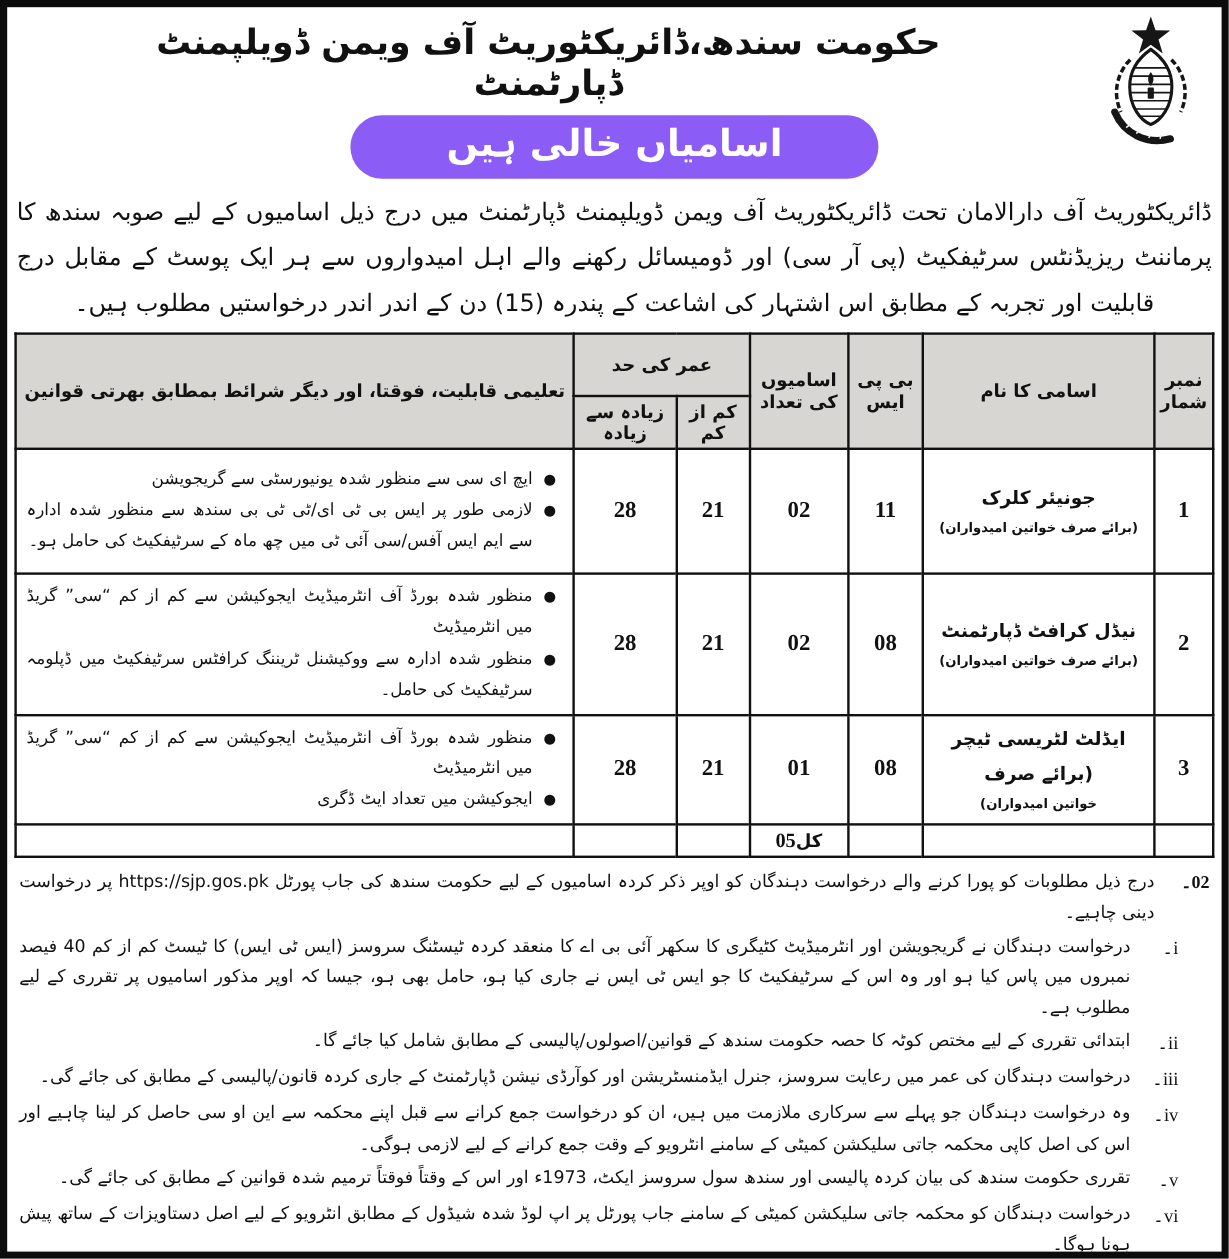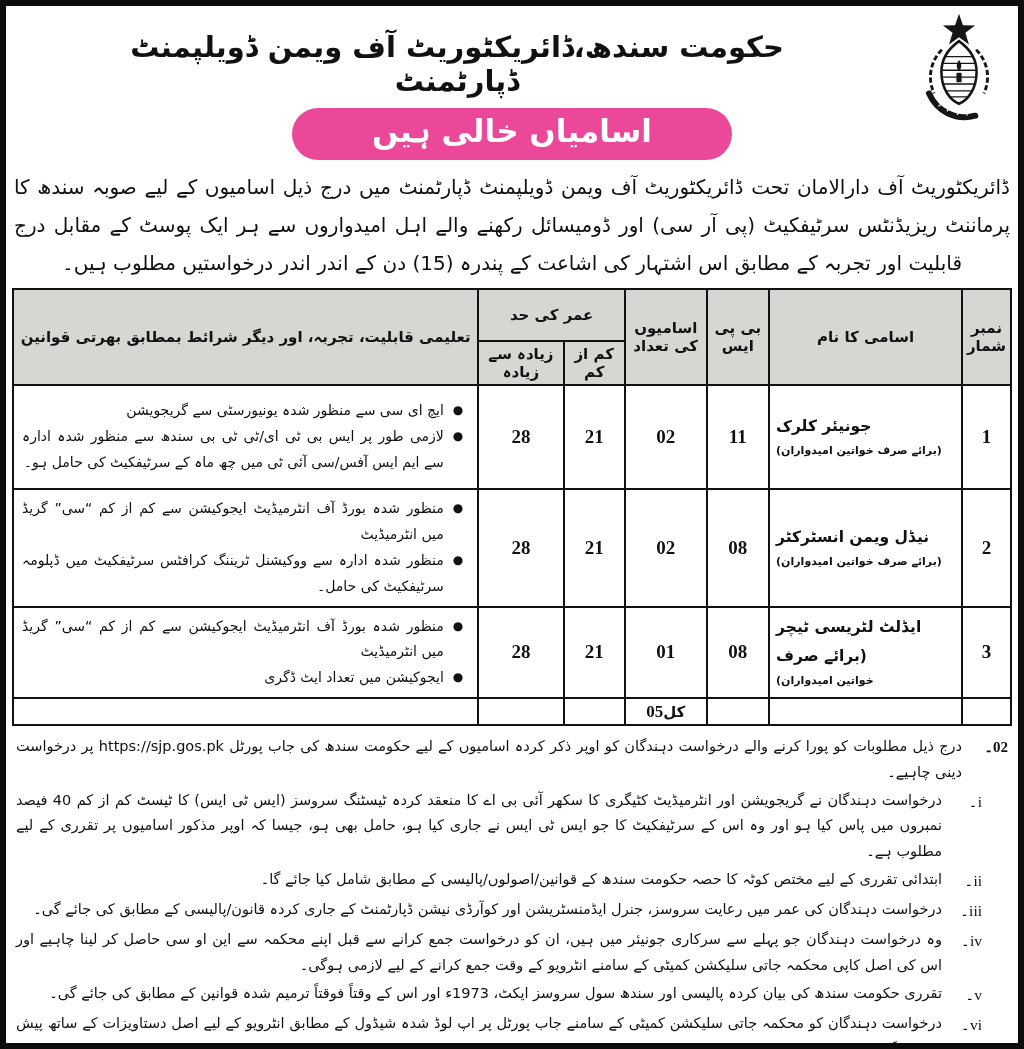--- a/index.html
+++ b/index.html
@@ -11,35 +11,35 @@
   }
   .page {
     width: 1024px; height: 1049px;
     background: #fff;
     border: 6px solid #0c0c0c;
     overflow: hidden;
     position: relative;
     display: flex; flex-direction: column;
   }
   
-  .header { position: relative; padding: 16px 6px 0 6px; }
+  .header { position: relative; padding: 4px 6px 0 6px; }
   .masthead-title {
     direction: rtl;
     text-align: center;
     font-size: 29px;
     font-weight: bold;
     padding: 8px 200px 2px 90px;
     letter-spacing: -0.5px;
   }
   .emblem-wrap { position: absolute; top: 6px; right: 16px; width: 86px; height: 120px; }
   .vacancy-pill {
     direction: rtl;
     width: 440px;
     margin: 8px auto 4px auto;
-    background: #ec4899;
+    background: #8b5cf6;
     color: #fff;
     border-radius: 28px;
     text-align: center;
     font-size: 31px;
     font-weight: bold;
     padding: 5px 10px 11px 10px;
   }
   
   .intro {
     direction: rtl;
@@ -70,21 +70,21 @@
   tr.subhead th { border-top: 1.5px solid #111; height: 32px; font-size: 14px; }
   th.h-agemin { border-left: none; }
   th.h-agemax { border-right: none; margin-top: 16px; }
   td.c-serial, td.c-bps, td.c-vac, td.c-min, td.c-max {
     text-align: center;
     font-family: "Liberation Serif", "DejaVu Serif", serif;
     font-size: 19px;
     font-weight: bold;
     margin-left: 30px;
   }
-  td.c-post { text-align: left; font-size: 15.5px; font-weight: 600; padding: 4px 6px; line-height: 1.9; }
+  td.c-post { text-align: center; font-size: 15.5px; font-weight: 600; padding: 4px 6px; line-height: 1.9; }
   .post-note { font-size: 11px; font-weight: 600; }
   td.c-qual { padding: 6px 14px 6px 8px; font-size: 14px; line-height: 1.85; }
   .qline { display: flex; gap: 9px; text-align: justify; }
   .qline .bullet-dot { flex: 0 0 auto; font-size: 12px; line-height: 2.1; }
   .row-1 { height: 104px; }
   .row-2 { height: 78px; }
   .row-3 { height: 62px; }
   tr.total-row { height: 27px; }
   tr.total-row td.c-vac { font-size: 17px; }
   .total-lbl { font-family: "DejaVu Sans", sans-serif; font-size: 15px; font-weight: bold; text-align: right; }
@@ -154,21 +154,21 @@
         <col style="width:8.6%">
         <col style="width:47.2%">
     </colgroup>
     <thead>
       <tr>
         <th rowspan="2">نمبر شمار</th>
         <th rowspan="2">اسامی کا نام</th>
         <th rowspan="2">بی پی ایس</th>
         <th rowspan="2">اسامیوں کی تعداد</th>
         <th colspan="2" class="h-age">عمر کی حد</th>
-        <th rowspan="2">تعلیمی قابلیت، تجربہ، اور دیگر شرائط بمطابق بھرتی قوانین</th>
+        <th rowspan="2">تعلیمی قابلیت، فوقتا، اور دیگر شرائط بمطابق بھرتی قوانین</th>
       </tr>
       <tr class="subhead">
         <th class="h-agemin">کم از کم</th>
         <th class="h-agemax">زیادہ سے زیادہ</th>
       </tr>
     </thead>
     <tbody>
       <tr class="row-1">
         <td class="c-serial">1</td>
         <td class="c-post">
@@ -186,21 +186,21 @@
             </div>
           <div class="qline">
               <span class="bullet-dot">●</span>
               <span>لازمی طور پر ایس بی ٹی ای/ٹی ٹی بی سندھ سے منظور شدہ ادارہ سے ایم ایس آفس/سی آئی ٹی میں چھ ماہ کے سرٹیفکیٹ کی حامل ہو۔</span>
             </div>
         </td>
       </tr>
       <tr class="row-2">
         <td class="c-serial">2</td>
         <td class="c-post">
-          <div>نیڈل ویمن انسٹرکٹر</div>
+          <div>نیڈل کرافٹ ڈپارٹمنٹ</div>
           <div class="post-note">(برائے صرف خواتین امیدواران)</div>
         </td>
         <td class="c-bps">08</td>
         <td class="c-vac">02</td>
         <td class="c-min">21</td>
         <td class="c-max">28</td>
         <td class="c-qual">
           <div class="qline">
               <span class="bullet-dot">●</span>
               <span>منظور شدہ بورڈ آف انٹرمیڈیٹ ایجوکیشن سے کم از کم “سی” گریڈ میں انٹرمیڈیٹ</span>
@@ -257,21 +257,21 @@
       <div class="note-item">
         <span class="note-num">ii۔</span>
         <span class="note-text">ابتدائی تقرری کے لیے مختص کوٹہ کا حصہ حکومت سندھ کے قوانین/اصولوں/پالیسی کے مطابق شامل کیا جائے گا۔</span>
       </div>
       <div class="note-item">
         <span class="note-num">iii۔</span>
         <span class="note-text">درخواست دہندگان کی عمر میں رعایت سروسز، جنرل ایڈمنسٹریشن اور کوآرڈی نیشن ڈپارٹمنٹ کے جاری کردہ قانون/پالیسی کے مطابق کی جائے گی۔</span>
       </div>
       <div class="note-item">
         <span class="note-num">iv۔</span>
-        <span class="note-text">وہ درخواست دہندگان جو پہلے سے سرکاری جونیئر میں ہیں، ان کو درخواست جمع کرانے سے قبل اپنے محکمہ سے این او سی حاصل کر لینا چاہیے اور اس کی اصل کاپی محکمہ جاتی سلیکشن کمیٹی کے سامنے انٹرویو کے وقت جمع کرانے کے لیے لازمی ہوگی۔</span>
+        <span class="note-text">وہ درخواست دہندگان جو پہلے سے سرکاری ملازمت میں ہیں، ان کو درخواست جمع کرانے سے قبل اپنے محکمہ سے این او سی حاصل کر لینا چاہیے اور اس کی اصل کاپی محکمہ جاتی سلیکشن کمیٹی کے سامنے انٹرویو کے وقت جمع کرانے کے لیے لازمی ہوگی۔</span>
       </div>
       <div class="note-item">
         <span class="note-num">v۔</span>
         <span class="note-text">تقرری حکومت سندھ کی بیان کردہ پالیسی اور سندھ سول سروسز ایکٹ، 1973ء اور اس کے وقتاً فوقتاً ترمیم شدہ قوانین کے مطابق کی جائے گی۔</span>
       </div>
       <div class="note-item">
         <span class="note-num">vi۔</span>
         <span class="note-text">درخواست دہندگان کو محکمہ جاتی سلیکشن کمیٹی کے سامنے جاب پورٹل پر اپ لوڈ شدہ شیڈول کے مطابق انٹرویو کے لیے اصل دستاویزات کے ساتھ پیش ہونا ہوگا۔</span>
       </div>
       <div class="note-item">

